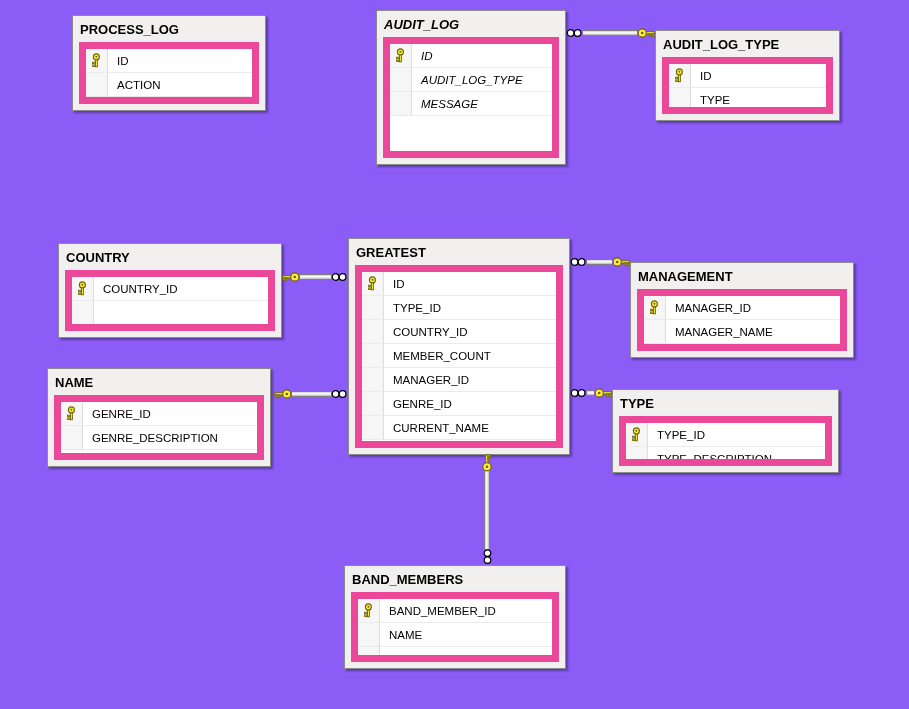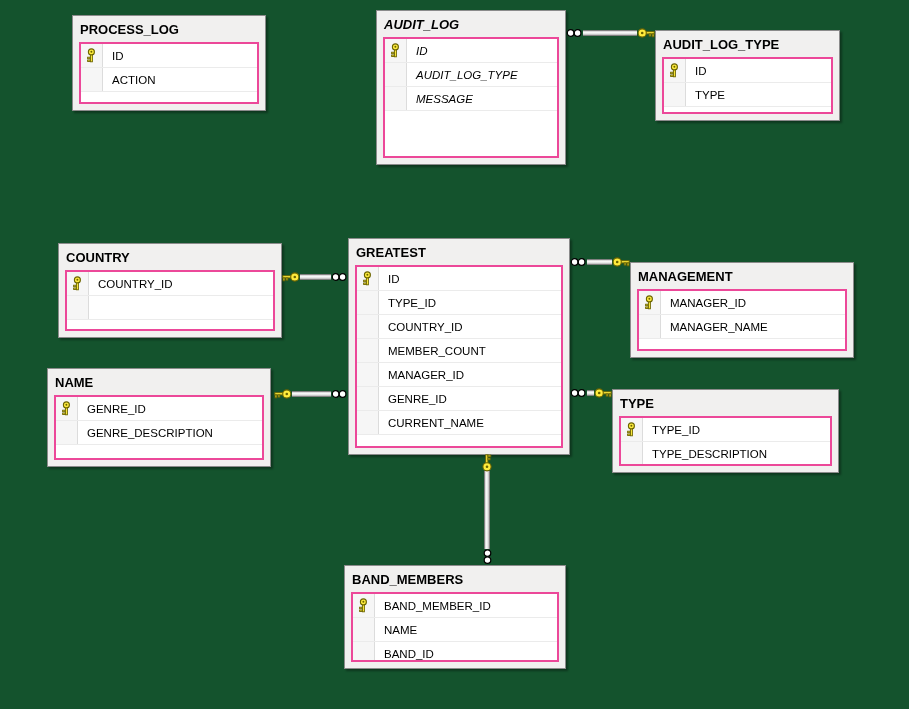--- a/index.html
+++ b/index.html
@@ -1,37 +1,37 @@
 <!DOCTYPE html>
 <html><head>
 <meta charset="utf-8">
 <style>
   html,body { margin:0; padding:0; background:#ffffff; }
   #canvas {
     position:relative; width:909px; height:709px; overflow:hidden;
-    background:#14532d;
+    background:#8b5cf6;
     font-family:"Liberation Sans","DejaVu Sans",sans-serif;
     -webkit-font-smoothing:antialiased;
   }
 
   
   .tbl {
     position:absolute; box-sizing:border-box;
     background:#f1f0ef;
     border:1px solid #8b8b8b;
     box-shadow:2px 2px 2px rgba(0,0,0,0.35);
   }
   .tbl-title {
     height:26px; line-height:27px; padding-left:7px;
     font-size:13px; font-weight:bold; color:#000;
     white-space:nowrap; overflow:hidden; cursor:default;
   }
   .tbl-grid {
     position:absolute; left:6px; right:6px; top:26px; bottom:6px;
-    background:#ffffff; border:2px solid #ec4899;
+    background:#ffffff; border:7px solid #ec4899;
     box-sizing:border-box; overflow:hidden;
   }
   .col-row {
     display:flex; align-items:stretch; height:23px;
     border-bottom:1px solid #ebebeb; background:#fff;
   }
   .keycell {
     flex:none; width:21px;
     border-right:1px solid #dcdcdc; background:#f6f6f6;
     display:flex; align-items:center; justify-content:center;

